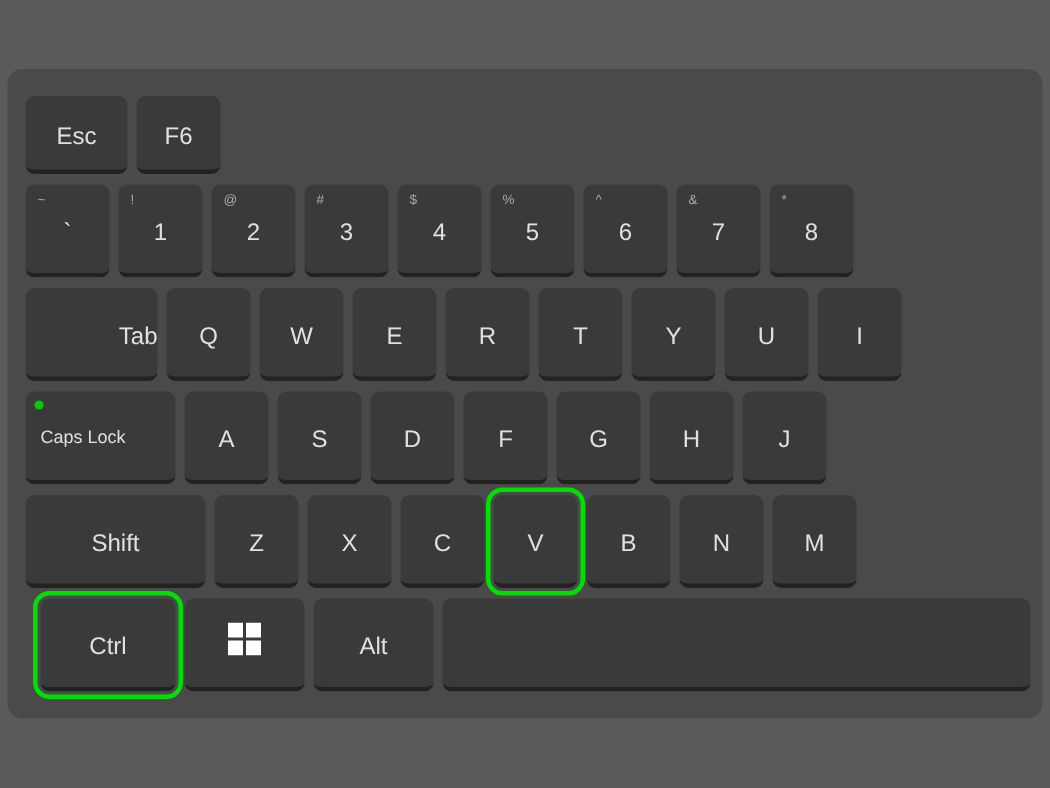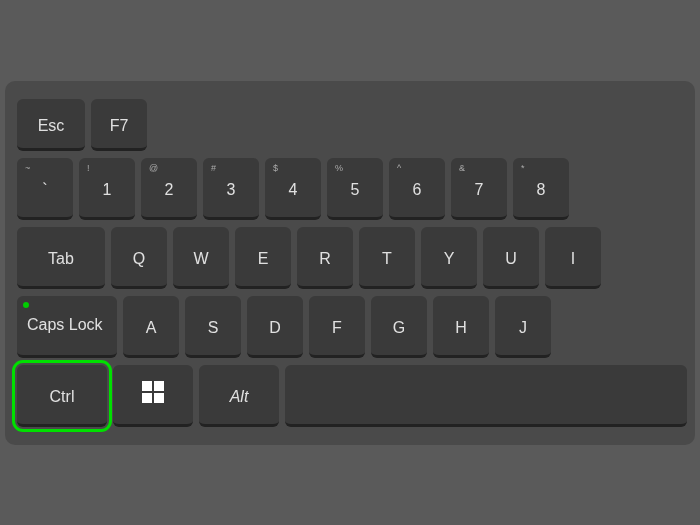--- a/index.html
+++ b/index.html
@@ -50,25 +50,25 @@
       color: #aaa;
       position: absolute;
       top: 5px;
       left: 8px;
     }
     .key .main {
       font-size: 16px;
       margin-top: 6px;
     }
     .key.wide { min-width: 80px; }
-    .key.tab { min-width: 88px; font-size: 13px; }
+    .key.tab { min-width: 88px; font-size: 13px; align-items: flex-end; }
     .key.caps { min-width: 100px; font-size: 12px; align-items: flex-start; padding-left: 10px; }
     .key.shift { min-width: 120px; font-size: 13px; }
-    .key.ctrl { min-width: 90px; font-size: 13px; outline: 3px solid #00e000; outline-offset: 2px; }
-    .key.alt { min-width: 80px; font-size: 13px; font-style: italic; }
+    .key.ctrl { min-width: 90px; font-size: 13px; outline: 3px solid #00e000; outline-offset: 2px; margin-left: 10px; }
+    .key.alt { min-width: 80px; font-size: 13px; }
     .key.space { flex: 1; }
     .key.highlighted { outline: 3px solid #00e000; outline-offset: 2px; }
     .caps-led {
       width: 6px;
       height: 6px;
       background: #00cc00;
       border-radius: 50%;
       position: absolute;
       top: 6px;
       left: 6px;
@@ -82,21 +82,21 @@
 </head>
 <body>
 
 <div class="keyboard">
 
   <div class="row">
     <div class="key fn-esc fn-row">
         <span class="main">Esc</span>
       </div>
     <div class="key fn-row">
-        <span class="main">F7</span>
+        <span class="main">F6</span>
       </div>
   </div>
 
   <div class="row">
     <div class="key">
       <span class="sub">~</span>
       <span class="main">`</span>
     </div>
     <div class="key">
       <span class="sub">!</span>
@@ -158,21 +158,21 @@
         <span class="main">U</span>
       </div>
     <div class="key">
         <span class="main">I</span>
       </div>
   </div>
 
   <div class="row">
     <div class="key caps">
       <span class="caps-led"></span>
-      <span style="font-size:16px;">Caps Lock</span>
+      <span style="font-size:12px;">Caps Lock</span>
     </div>
     <div class="key">
         <span class="main">A</span>
       </div>
     <div class="key">
         <span class="main">S</span>
       </div>
     <div class="key">
         <span class="main">D</span>
       </div>
@@ -183,20 +183,46 @@
         <span class="main">G</span>
       </div>
     <div class="key">
         <span class="main">H</span>
       </div>
     <div class="key">
         <span class="main">J</span>
       </div>
   </div>
 
+  <div class="row">
+    <div class="key shift">
+        <span class="main">Shift</span>
+      </div>
+    <div class="key">
+        <span class="main">Z</span>
+      </div>
+    <div class="key">
+        <span class="main">X</span>
+      </div>
+    <div class="key">
+        <span class="main">C</span>
+      </div>
+    <div class="key highlighted">
+        <span class="main">V</span>
+      </div>
+    <div class="key">
+        <span class="main">B</span>
+      </div>
+    <div class="key">
+        <span class="main">N</span>
+      </div>
+    <div class="key">
+        <span class="main">M</span>
+      </div>
+  </div>
 
   <div class="row">
     <div class="key ctrl">
         <span class="main">Ctrl</span>
       </div>
     <div class="key wide">
       <span class="win-icon">
         <svg width="22" height="22" viewBox="0 0 22 22" fill="white">
           <rect x="0" y="0" width="10" height="10"></rect>
           <rect x="12" y="0" width="10" height="10"></rect>

